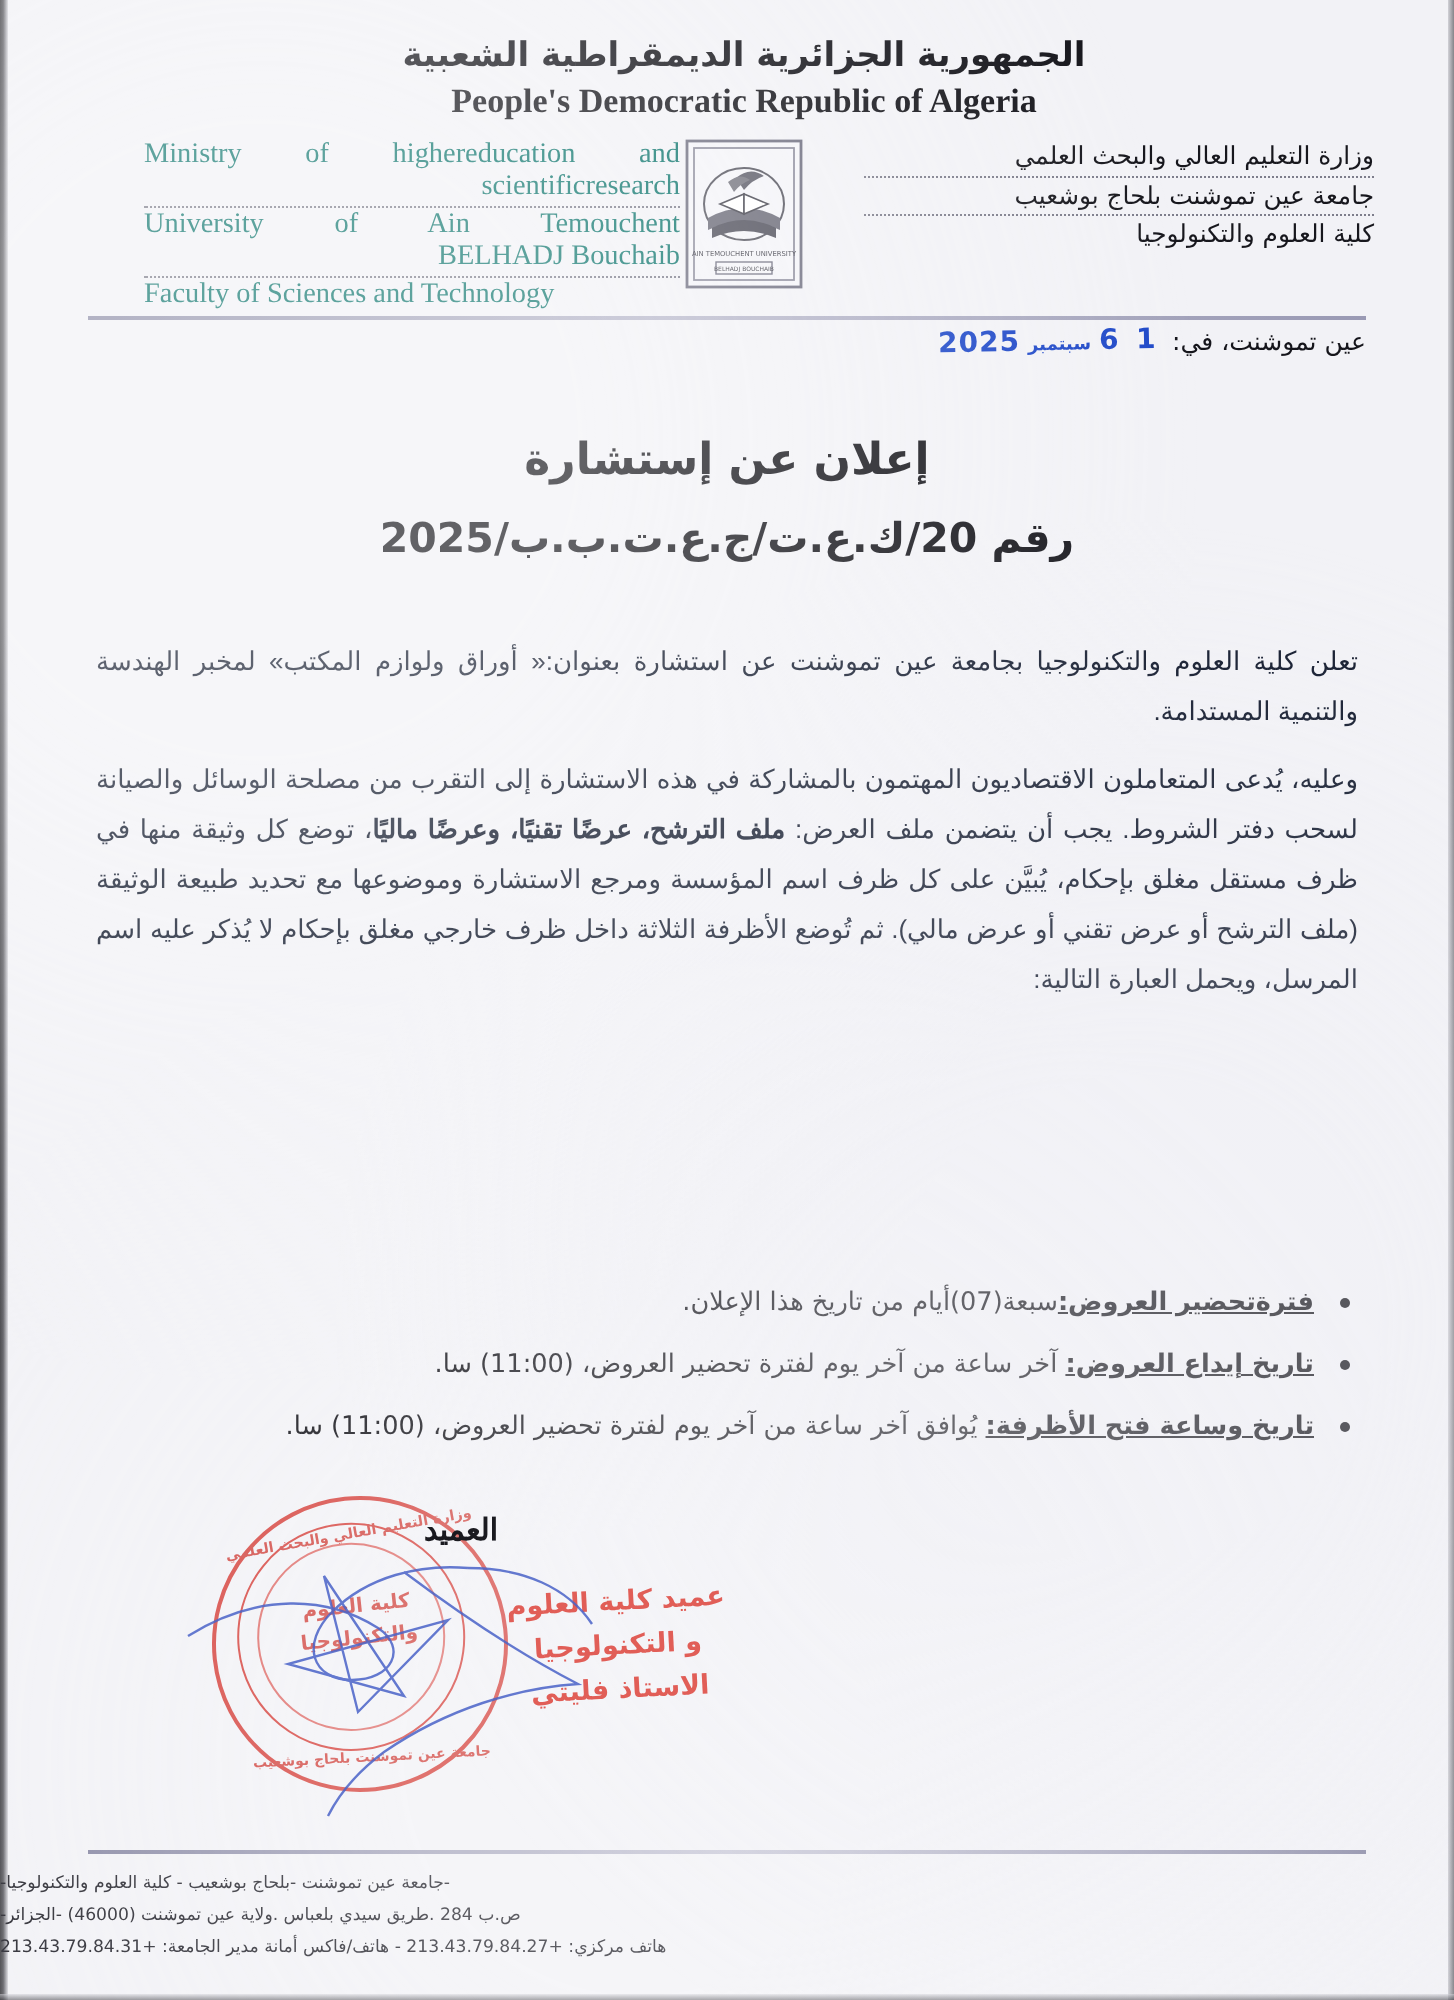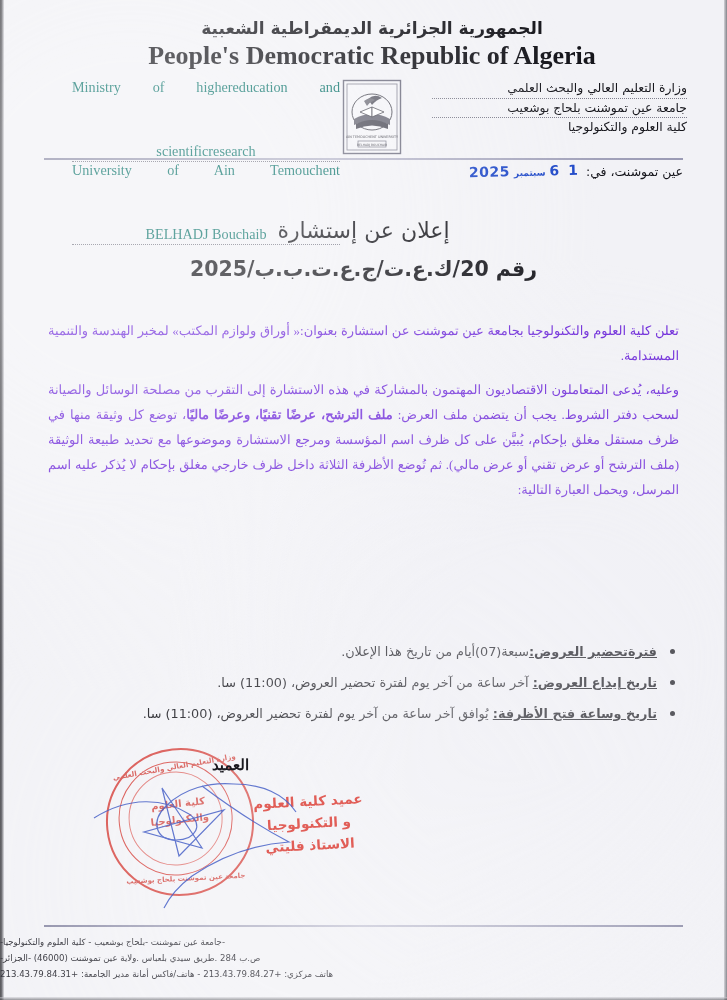--- a/index.html
+++ b/index.html
@@ -48,21 +48,21 @@
     font-family: "DejaVu Sans", sans-serif;
     font-size: 17px;
     font-weight: bold;
     letter-spacing: .2px;
     padding-top: 18px;
     color: #15151b;
   }
   .hdr-republic-en {
     text-align: center;
     font-family: "Liberation Serif", "DejaVu Serif", serif;
-    font-size: 26px;
+    font-size: 17px;
     font-weight: bold;
     margin-top: 3px;
     color: #15151b;
   }
 
   .hdr-grid {
     position: relative;
     margin-top: 8px;
     height: 78px;
   }
@@ -92,21 +92,21 @@
   }
   .hdr-cell { padding: 1px 0 2px 0; }
   .hdr-cell.dotted {
     border-bottom: 1.6px dotted #7d7d8b;
     padding-bottom: 2px;
   }
   .en-line-justify {
     text-align: justify;
     text-align-last: justify;
   }
-  .en-line-plain { text-align: center; margin-top: 48px; }
+  .en-line-plain { text-align: right; }
 
   .hdr-logo {
     position: absolute;
     left: 50%;
     transform: translateX(-50%);
     top: 0px;
     width: 60px;
     height: 76px;
   }
 
@@ -150,45 +150,45 @@
   .title-wrap {
     position: absolute;
     top: 218px;
     left: 0;
     width: 100%;
     text-align: center;
   }
   .title-main {
     font-family: "DejaVu Sans", sans-serif;
     font-size: 22px;
-    font-weight: normal;
+    font-weight: bold;
     color: #15151b;
     letter-spacing: .3px;
   }
   .title-sub {
     font-family: "DejaVu Sans", sans-serif;
     font-size: 20.5px;
     font-weight: bold;
     margin-top: 14px;
     color: #15151b;
     direction: rtl;
   }
 
   
   .body-wrap {
     position: absolute;
     top: 318px;
     right: 48px;
     left: 48px;
     direction: rtl;
     text-align: justify;
-    font-family: Liberation Serif, serif;
+    font-family: Liberation Sans, sans-serif;
     font-size: 13px;
     line-height: 25px;
-    color: #6d28d9;
+    color: #0f172a;
   }
   .para { margin: 0 0 9px 0; text-align: justify; }
   .para:last-child { margin-bottom: 0; }
   .para b { font-weight: bold; }
 
   
   .notice-box {
     position: absolute;
     top: 512px;
     right: 60px;
@@ -395,20 +395,21 @@
 
     <div class="hdr-col-en">
       <div class="hdr-cell dotted">
         <div class="en-line-justify">Ministry of highereducation and</div>
         <div class="en-line-plain">scientificresearch</div>
       </div>
       <div class="hdr-cell dotted">
         <div class="en-line-justify">University of Ain Temouchent</div>
         <div class="en-line-plain">BELHADJ Bouchaib</div>
       </div>
+      <div class="hdr-cell">Faculty of Sciences and Technology</div>
     </div>
 
     <div class="hdr-logo">
       <svg viewBox="0 0 60 76" width="60" height="76" aria-hidden="true">
         <rect x="1.5" y="1.5" width="57" height="73" fill="#f4f4f8" stroke="#6f6f80" stroke-width="1.4"></rect>
         <rect x="5" y="5" width="50" height="66" fill="none" stroke="#8a8a99" stroke-width="0.9"></rect>
         <ellipse cx="30" cy="33" rx="20" ry="18" fill="none" stroke="#55555f" stroke-width="1"></ellipse>
         <path d="M12 40 Q30 30 48 40 L48 46 Q30 38 12 46 Z" fill="#6b6b78"></path>
         <path d="M14 45 Q30 37 46 45 L46 50 Q30 43 14 50 Z" fill="#50505c"></path>
         <path d="M18 33 L30 28 L30 38 Z" fill="#ffffff" stroke="#44444e" stroke-width="0.8"></path>

